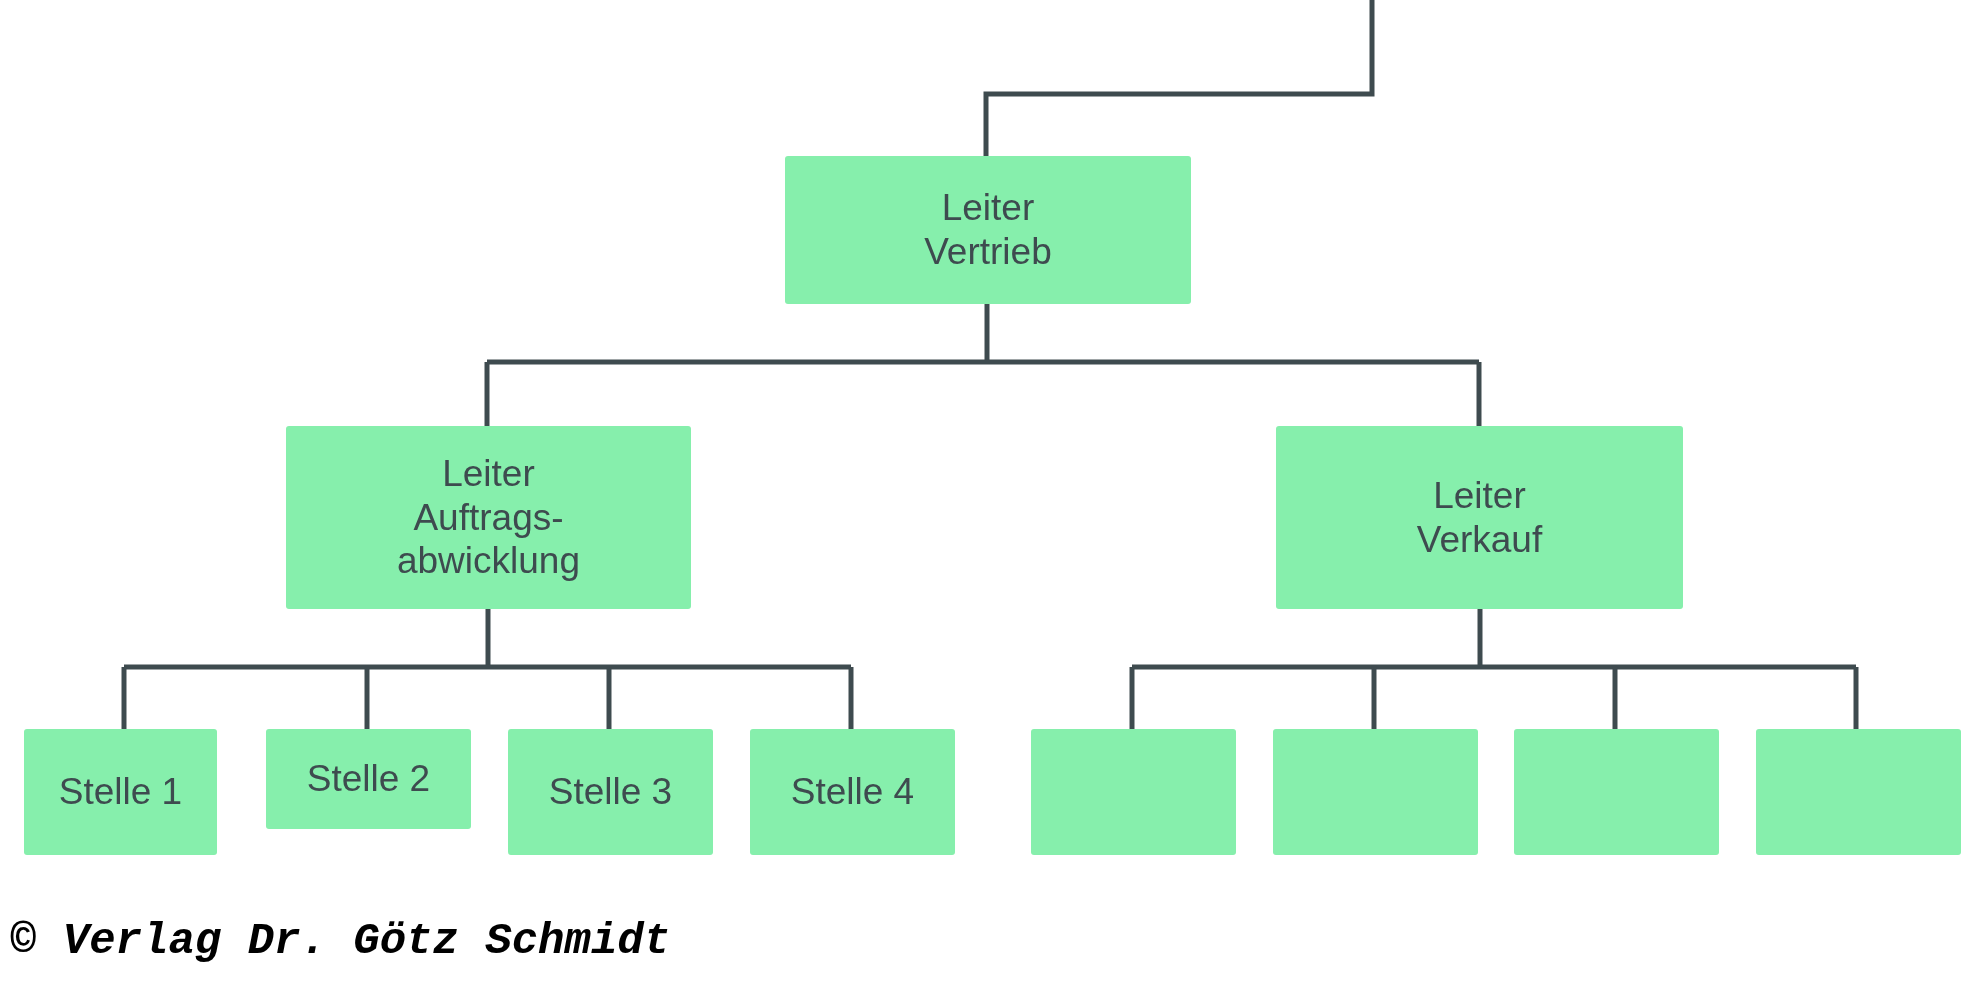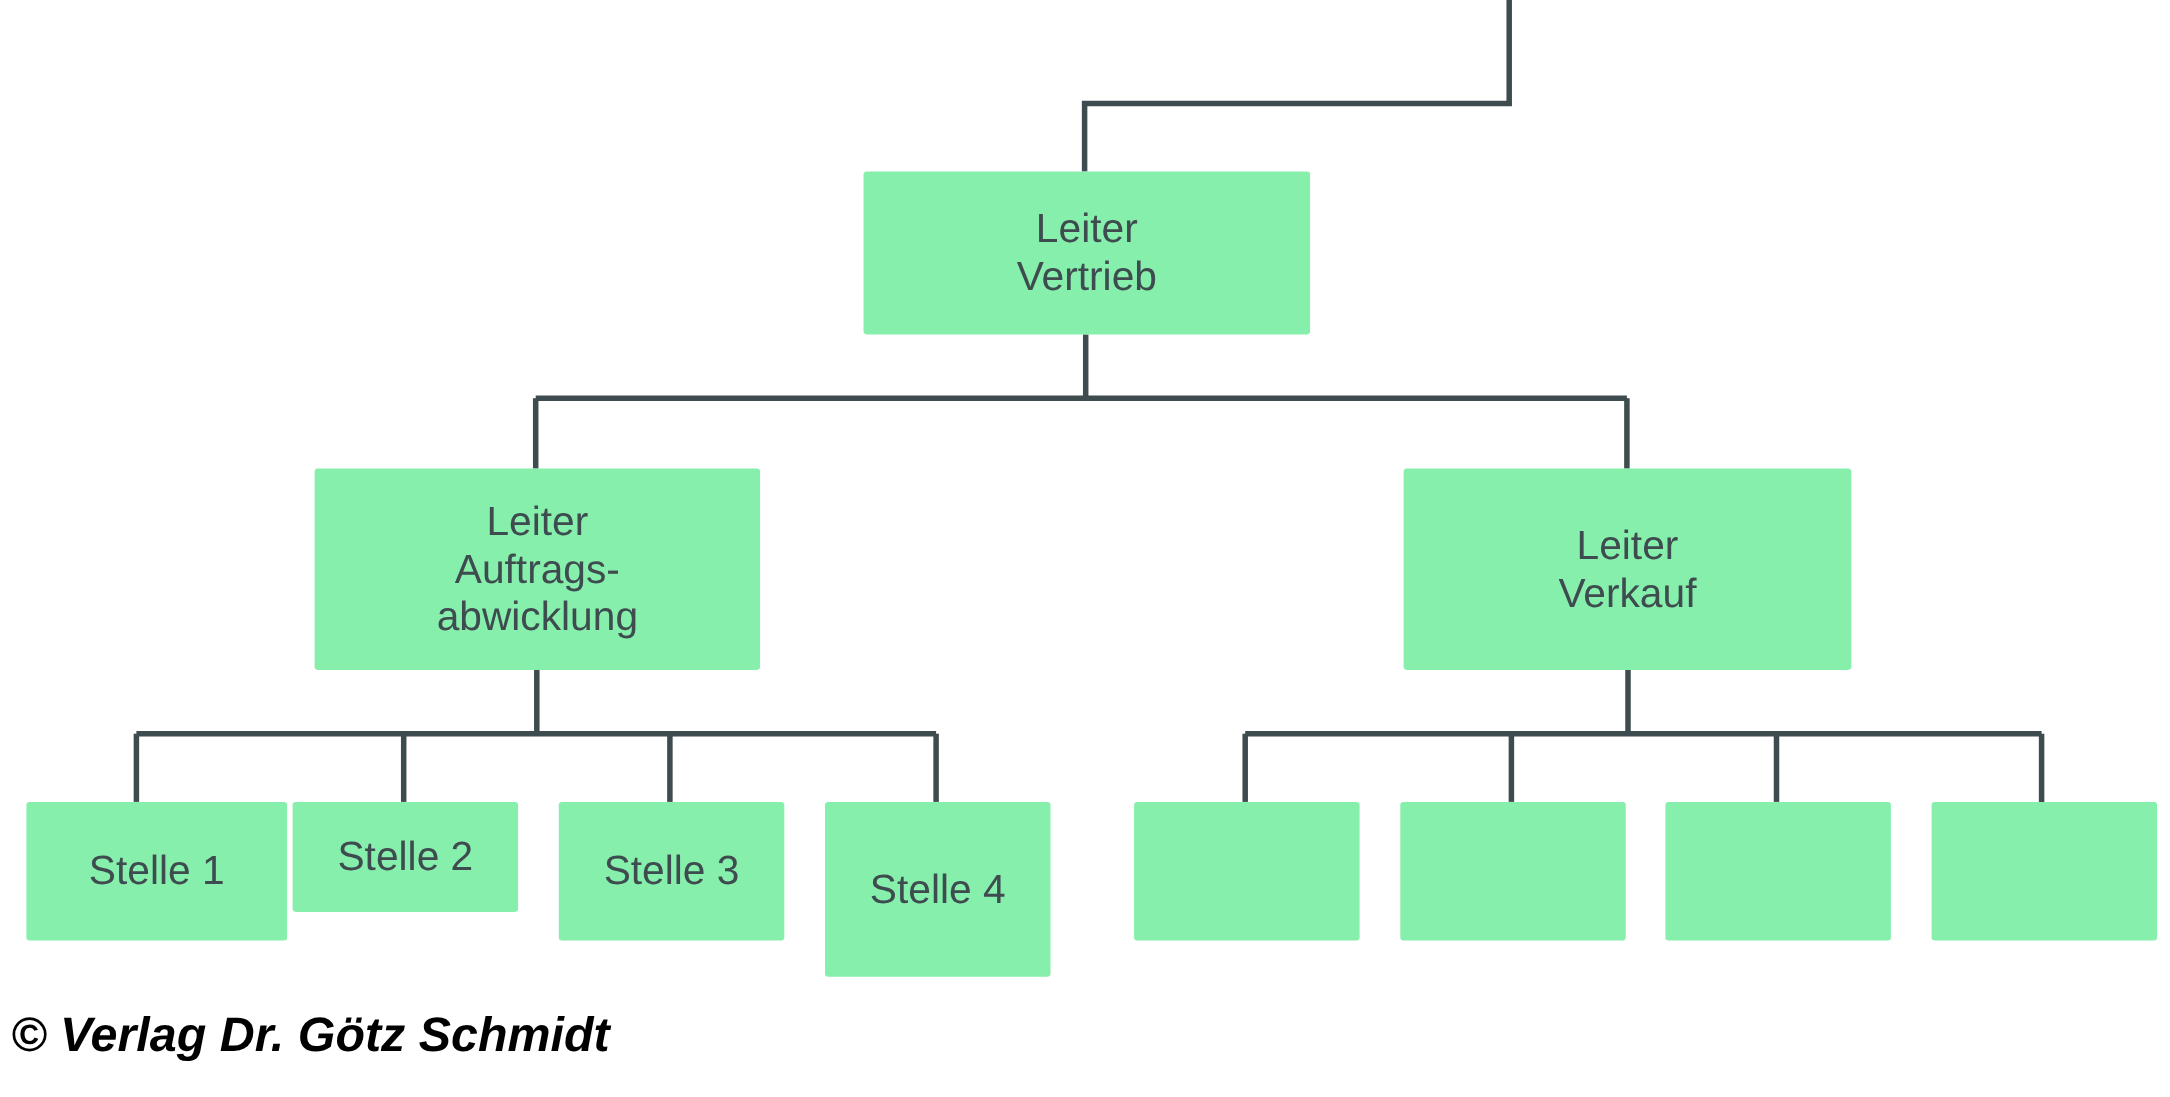--- a/index.html
+++ b/index.html
@@ -44,21 +44,21 @@
     display: block;
   }
   .node-empty .node-label {
     min-height: 0;
   }
   #footer-credit {
     position: absolute;
     left: 10px;
     top: 916px;
     color: #000000;
-    font-family: Liberation Sans, sans-serif;
+    font-family: Liberation Mono, monospace;
     font-size: 44px;
     font-weight: bold;
     font-style: italic;
     letter-spacing: 0px;
     white-space: nowrap;
     z-index: 3;
   }
 </style>
 </head>
 <body>
@@ -102,33 +102,33 @@
     <span class="node-label">Leiter
 Auftrags-
 abwicklung</span>
   </div>
 
   <div class="node" style="left:1276px; top:426px; width:407px; height:183px;">
     <span class="node-label">Leiter
 Verkauf</span>
   </div>
 
-  <div class="node" style="left:24px; top:729px; width:237px; height:126px;align-items:center;">
+  <div class="node" style="left:24px; top:729px; width:193px; height:126px;align-items:center;">
     <span class="node-label">Stelle 1</span>
   </div>
 
   <div class="node" style="left:266px; top:729px; width:205px; height:100px;">
     <span class="node-label">Stelle 2</span>
   </div>
 
   <div class="node" style="left:508px; top:729px; width:205px; height:126px;">
     <span class="node-label">Stelle 3</span>
   </div>
 
-  <div class="node" style="left:750px; top:729px; width:205px; height:159px;">
+  <div class="node" style="left:750px; top:729px; width:205px; height:126px;">
     <span class="node-label">Stelle 4</span>
   </div>
 
   <div class="node node-empty" style="left:1031px; top:729px; width:205px; height:126px;">
     <span class="node-label"></span>
   </div>
 
   <div class="node node-empty" style="left:1273px; top:729px; width:205px; height:126px;">
     <span class="node-label"></span>
   </div>

